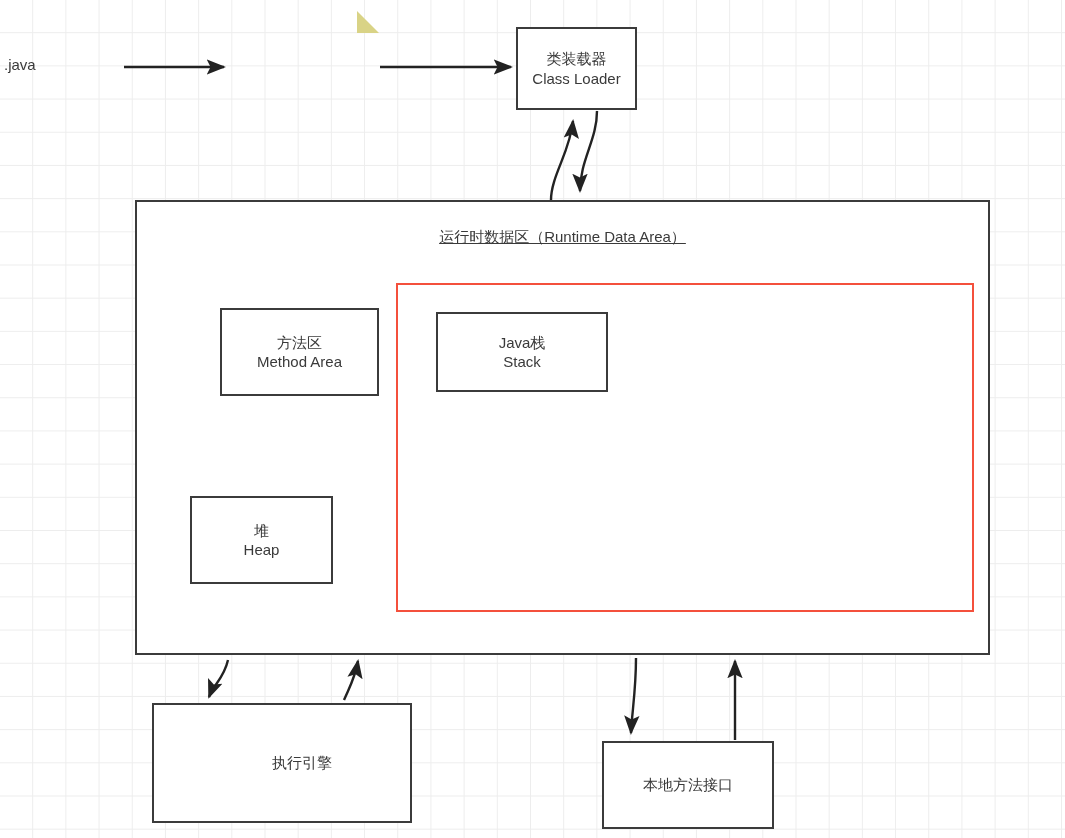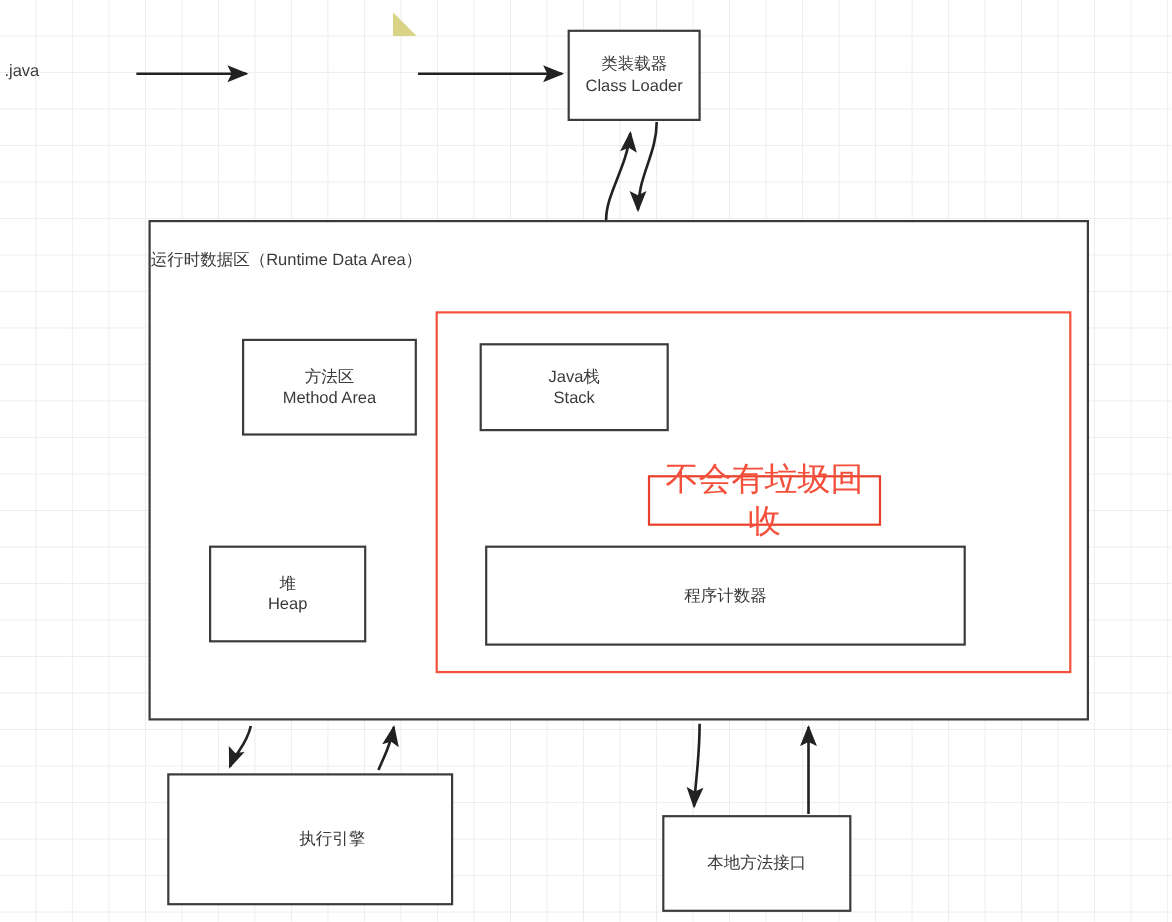--- a/index.html
+++ b/index.html
@@ -77,23 +77,24 @@
   #class-loader { left: 516px; top: 27px; width: 121px; height: 83px; }
 
   
   #runtime-area {
     left: 135px; top: 200px; width: 855px; height: 455px;
     display: block;
   }
   #runtime-title {
     position: absolute;
     left: 0; right: 0; top: 25px;
-    text-align: left;
-    font-size: 15px;
-    color: #3a3a3a;
+    text-align: center;
+    font-size: 15px;
+    color: #3a3a3a;
+    text-decoration: underline;
   }
 
   
   #gc-free-container {
     left: 396px; top: 283px; width: 578px; height: 329px;
     border: 2px solid #f4503c;
     background: transparent;
     display: block;
   }
 
@@ -187,27 +188,21 @@
     <span>堆
 Heap</span>
   </div>
 
   <div class="node box" id="java-stack">
     <span>Java栈
 Stack</span>
   </div>
 
 
-  <div class="node box" id="pc-register">
-    <span>程序计数器</span>
-  </div>
-
-  <div class="node" id="gc-note">
-    <span>不会有垃圾回收</span>
-  </div>
+
 
   <div class="node box" id="exec-engine">
     <span>执行引擎</span>
   </div>
 
   <div class="node box" id="native-iface">
     <span>本地方法接口</span>
   </div>
 
 

